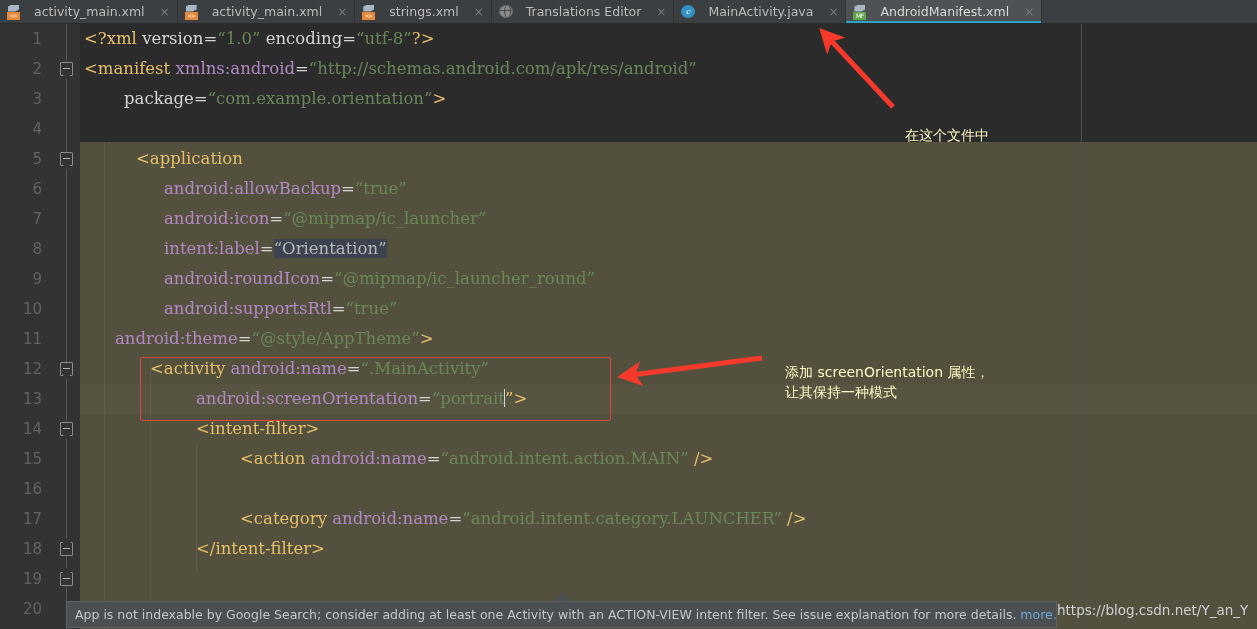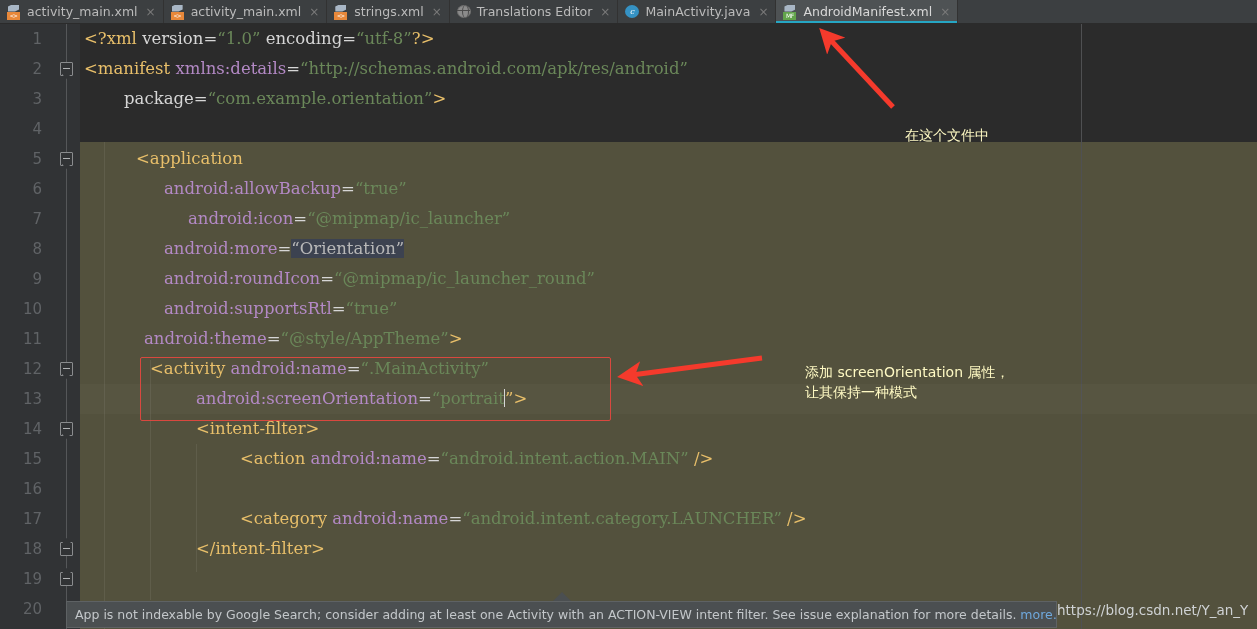--- a/index.html
+++ b/index.html
@@ -11,21 +11,21 @@
   }
   #app { position: relative; width: 1257px; height: 629px; background: #2b2b2b; }
 
   
   .tabbar {
     position: absolute; top: 0; left: 0; width: 1257px; height: 24px;
     background: #3c3f41; display: flex; align-items: stretch;
     border-bottom: 1px solid #2b2b2b;
   }
   .tab {
-    display: flex; align-items: center; gap: 6px;
+    display: flex; align-items: center; gap: 13px;
     padding: 0 7px 0 7px;
     font-size: 12.5px; color: #bbbbbb;
     background: #3c3f41;
     border-right: 1px solid #323232;
     position: relative; white-space: nowrap;
     font-family: "DejaVu Sans", sans-serif;
   }
   .tab.active { background: #4e5254; color: #d8d8d8; }
   .tab.active::after {
     content: ""; position: absolute; left: 0; right: 0; bottom: 0;
@@ -185,21 +185,21 @@
   .overlay {
     position: absolute; top: 0; left: 0; width: 1257px; height: 629px;
     pointer-events: none;
   }
   .cn-note {
     position: absolute; color: #fef9c3;
     font-family: "DejaVu Sans", sans-serif;
     font-size: 14px; line-height: 20px; white-space: pre-line;
   }
   #note-file { left: 905px; top: 125px; }
-  #note-attr { left: 785px; top: 362px; margin-left: 20px; }
+  #note-attr { left: 785px; top: 362px; }
 
   
   .inspect {
     position: absolute; left: 66px; top: 601px;
     width: 991px; height: 27px;
     background: #4b4f51; border: 1px solid #5e6264;
     color: #c3c7ca; font-family: "DejaVu Sans", sans-serif;
     font-size: 12.5px; line-height: 25px; padding-left: 8px;
     white-space: nowrap; overflow: hidden;
   }
@@ -300,39 +300,39 @@
       <div class="vruler"></div>
 
       <div class="indentguide" style="left:24px; top:118px; height:487px;"></div>
       <div class="indentguide" style="left:70px; top:336px; height:240px;"></div>
       <div class="indentguide" style="left:116px; top:420px; height:128px;"></div>
 
       <div class="rows">
 
         <div class="row"><span class="t-tag">&lt;?xml</span><span class="t-attr2"> version=</span><span class="t-val">“1.0”</span><span class="t-attr2"> encoding=</span><span class="t-val">“utf-8”</span><span class="t-tag">?&gt;</span></div>
 
-        <div class="row"><span class="t-tag">&lt;manifest</span><span class="t-attr"> xmlns:details</span><span class="t-punct">=</span><span class="t-val">“http://schemas.android.com/apk/res/android”</span></div>
+        <div class="row"><span class="t-tag">&lt;manifest</span><span class="t-attr"> xmlns:android</span><span class="t-punct">=</span><span class="t-val">“http://schemas.android.com/apk/res/android”</span></div>
 
         <div class="row" style="padding-left:44px"><span class="t-attr2">package</span><span class="t-punct">=</span><span class="t-val">“com.example.orientation”</span><span class="t-tag">&gt;</span></div>
 
         <div class="row"></div>
 
         <div class="row" style="padding-left:56px"><span class="t-tag">&lt;application</span></div>
 
         <div class="row" style="padding-left:84px"><span class="t-attr">android:allowBackup</span><span class="t-punct">=</span><span class="t-val">“true”</span></div>
 
-        <div class="row" style="padding-left:108px"><span class="t-attr">android:icon</span><span class="t-punct">=</span><span class="t-val">“@mipmap/ic_launcher”</span></div>
-
-        <div class="row" style="padding-left:84px"><span class="t-attr">android:more</span><span class="t-punct">=</span><span class="t-sel">“Orientation”</span></div>
+        <div class="row" style="padding-left:84px"><span class="t-attr">android:icon</span><span class="t-punct">=</span><span class="t-val">“@mipmap/ic_launcher”</span></div>
+
+        <div class="row" style="padding-left:84px"><span class="t-attr">intent:label</span><span class="t-punct">=</span><span class="t-sel">“Orientation”</span></div>
 
         <div class="row" style="padding-left:84px"><span class="t-attr">android:roundIcon</span><span class="t-punct">=</span><span class="t-val">“@mipmap/ic_launcher_round”</span></div>
 
         <div class="row" style="padding-left:84px"><span class="t-attr">android:supportsRtl</span><span class="t-punct">=</span><span class="t-val">“true”</span></div>
 
-        <div class="row" style="padding-left:64px"><span class="t-attr">android:theme</span><span class="t-punct">=</span><span class="t-val">“@style/AppTheme”</span><span class="t-tag">&gt;</span></div>
+        <div class="row" style="padding-left:35px"><span class="t-attr">android:theme</span><span class="t-punct">=</span><span class="t-val">“@style/AppTheme”</span><span class="t-tag">&gt;</span></div>
 
         <div class="row" style="padding-left:70px"><span class="t-tag">&lt;activity</span><span class="t-attr"> android:name</span><span class="t-punct">=</span><span class="t-val">“.MainActivity”</span></div>
 
         <div class="row caretline" style="padding-left:116px"><span class="t-attr">android:screenOrientation</span><span class="t-punct">=</span><span class="t-val">“portrait</span><span class="caret"></span><span class="t-tag">”&gt;</span></div>
 
         <div class="row" style="padding-left:116px"><span class="t-tag">&lt;intent-filter&gt;</span></div>
 
         <div class="row" style="padding-left:160px"><span class="t-tag">&lt;action</span><span class="t-attr"> android:name</span><span class="t-punct">=</span><span class="t-val">“android.intent.action.MAIN”</span><span class="t-tag"> /&gt;</span></div>
 
         <div class="row"></div>

